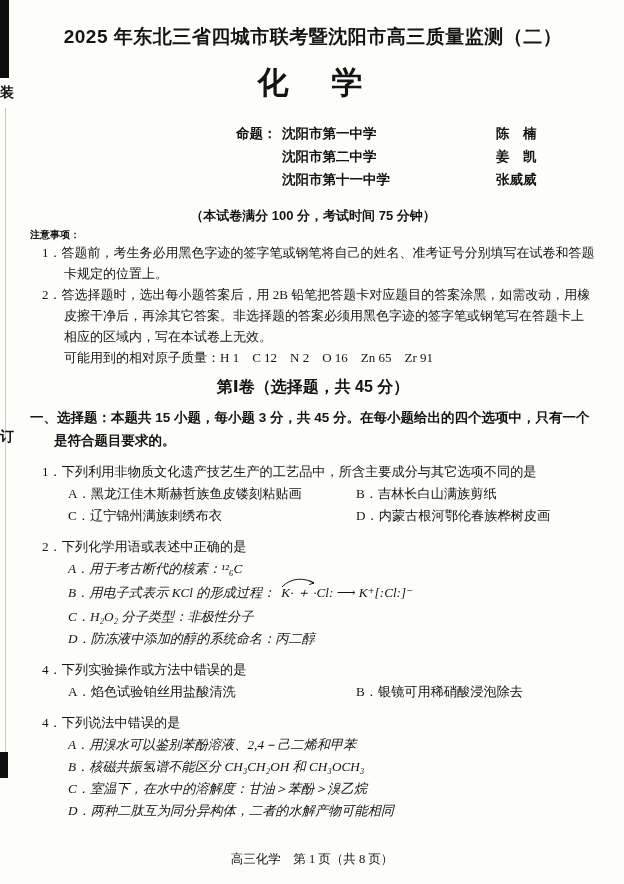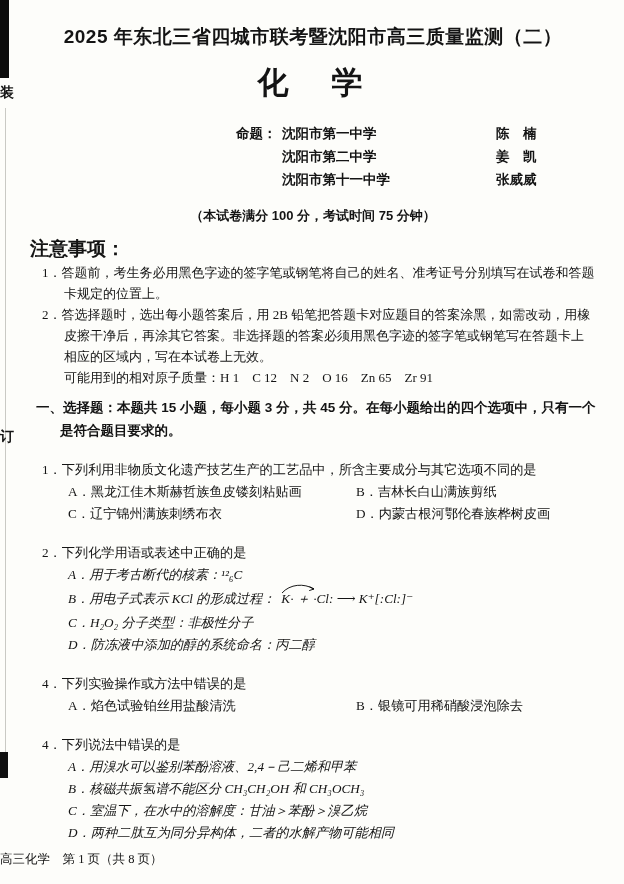--- a/index.html
+++ b/index.html
@@ -16,41 +16,41 @@
   .subject { margin-top:12px; text-align:center; font-size:31px; letter-spacing:6px; }
 
   .credits { width:320px; margin:18px 40px 0 auto; font-size:13.5px; line-height:23px; font-weight:700; }
   .credit-row { display:flex; }
   .c-prefix { width:46px; }
   .c-org { flex:1; }
   .c-name { width:60px; }
 
   .exam-meta { margin-top:16px; text-align:center; font-size:13px; }
 
-  .notice-title { margin-top:11px; font-size:19px; }
+  .notice-title { margin-top:3px; font-size:10px; }
   .notice-item { margin-left:12px; padding-left:22px; text-indent:-22px; font-size:13px; line-height:21px; }
   .atomic-mass { margin-left:34px; font-size:13px; line-height:21px; }
 
   .section-title { margin-top:9px; text-align:center; font-size:16px; }
-  .instruction { margin-top:8px; margin-left:6px; padding-left:24px; text-indent:-24px;
+  .instruction { margin-top:8px; margin-left:0; padding-left:24px; text-indent:-24px;
                  font-size:13.5px; line-height:23px; }
 
   .questions { font-size:13.2px; line-height:22px; }
-  .q { margin-top:17px; }
+  .q { margin-top:9px; }
   .q-stem { margin-left:12px; }
   .opt-row { display:flex; margin-left:38px; }
   .opt-col-a { width:288px; }
   .opt-col-b { flex:1; }
   .opt { margin-left:38px;font-style:italic; }
 
   .formula-line { line-height:26px; }
   .fwrap { position:relative; margin-left:6px; white-space:nowrap; }
   .curve-arrow { position:absolute; left:-2px; top:-8px; }
 
-  .footer { position:absolute; left:0; right:0; bottom:16px; font-size:12.5px; }
+  .footer { position:absolute; left:0; right:0; bottom:16px; text-align:center; font-size:12.5px; }
 
   
   .edge-bar-top { position:absolute; left:0; top:0; width:9px; height:78px; background:#0c0c0c; }
   .edge-line { position:absolute; left:5px; top:108px; width:1px; height:644px; background:#c9c9c4; }
   .edge-mark { position:absolute; left:0; width:16px; font-size:14px; font-weight:700; color:#161616; }
   .mark-1 { top:84px; }
   .mark-2 { top:428px; }
   .edge-blob { position:absolute; left:0; top:752px; width:8px; height:26px; background:#101010; }
 </style>
 </head>
@@ -87,20 +87,21 @@
       </div>
     </div>
 
     <div class="exam-meta hei">（本试卷满分 100 分，考试时间 75 分钟）</div>
 
     <div class="notice-title hei">注意事项：</div>
     <div class="notice-item">1．答题前，考生务必用黑色字迹的签字笔或钢笔将自己的姓名、准考证号分别填写在试卷和答题卡规定的位置上。</div>
     <div class="notice-item">2．答选择题时，选出每小题答案后，用 2B 铅笔把答题卡对应题目的答案涂黑，如需改动，用橡皮擦干净后，再涂其它答案。非选择题的答案必须用黑色字迹的签字笔或钢笔写在答题卡上相应的区域内，写在本试卷上无效。</div>
     <div class="atomic-mass">可能用到的相对原子质量：H 1　C 12　N 2　O 16　Zn 65　Zr 91</div>
 
+    <div class="section-title hei">第Ⅰ卷（选择题，共 45 分）</div>
     <div class="instruction hei">一、选择题：本题共 15 小题，每小题 3 分，共 45 分。在每小题给出的四个选项中，只有一个是符合题目要求的。</div>
 
     <div class="questions">
 
       <div class="q">
         <div class="q-stem">1．下列利用非物质文化遗产技艺生产的工艺品中，所含主要成分与其它选项不同的是</div>
         <div class="opt-row">
           <span class="opt-col-a">A．黑龙江佳木斯赫哲族鱼皮镂刻粘贴画</span>
           <span class="opt-col-b">B．吉林长白山满族剪纸</span>
         </div>

